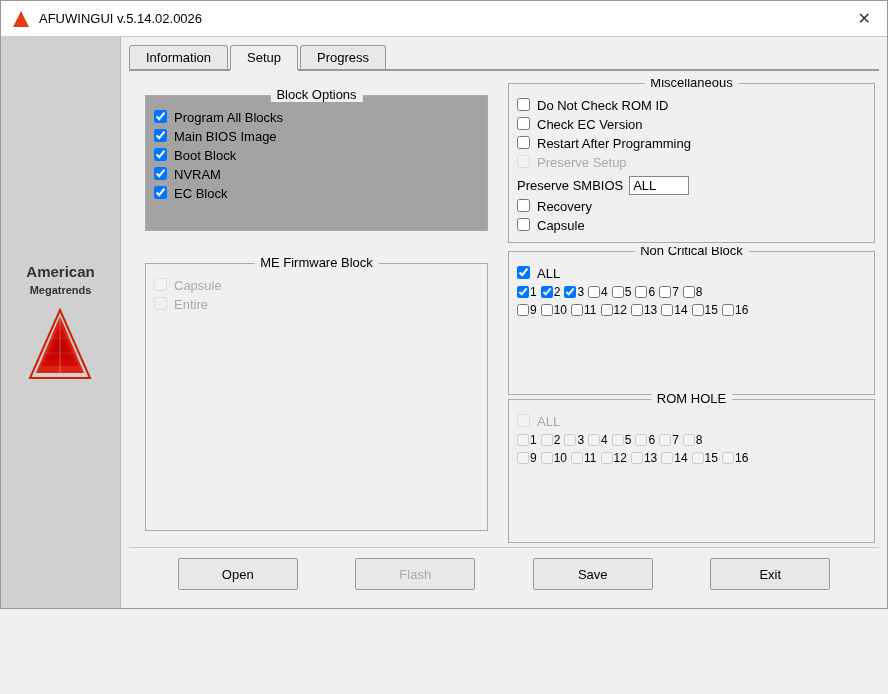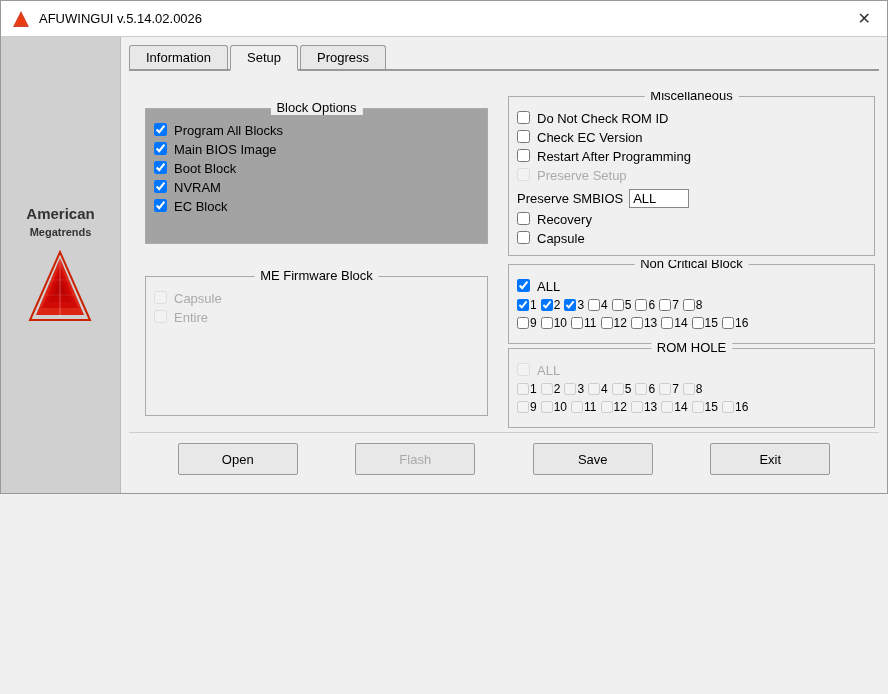--- a/index.html
+++ b/index.html
@@ -6,21 +6,21 @@
     body {
       font-family: "Segoe UI", Tahoma, sans-serif;
       font-size: 13px;
       background: #f0f0f0;
       width: 888px;
       height: 694px;
       overflow: hidden;
     }
     .window {
       width: 888px;
-      height: 494px;
+      height: 609px;
       background: #f0f0f0;
       border: 1px solid #999;
       display: flex;
       flex-direction: column;
     }
     .title-bar {
       background: #fff;
       display: flex;
       align-items: center;
       justify-content: space-between;
@@ -71,21 +71,21 @@
     }
     .main-area {
       flex: 1;
       display: flex;
       flex-direction: column;
       padding: 8px;
     }
     .tabs {
       display: flex;
       border-bottom: 2px solid #999;
-      margin-bottom: 21px;
+      margin-bottom: 8px;
     }
     .tab {
       padding: 4px 16px;
       border: 1px solid #999;
       border-bottom: none;
       background: #e8e8e8;
       cursor: pointer;
       font-size: 13px;
       margin-right: 2px;
       border-radius: 3px 3px 0 0;

